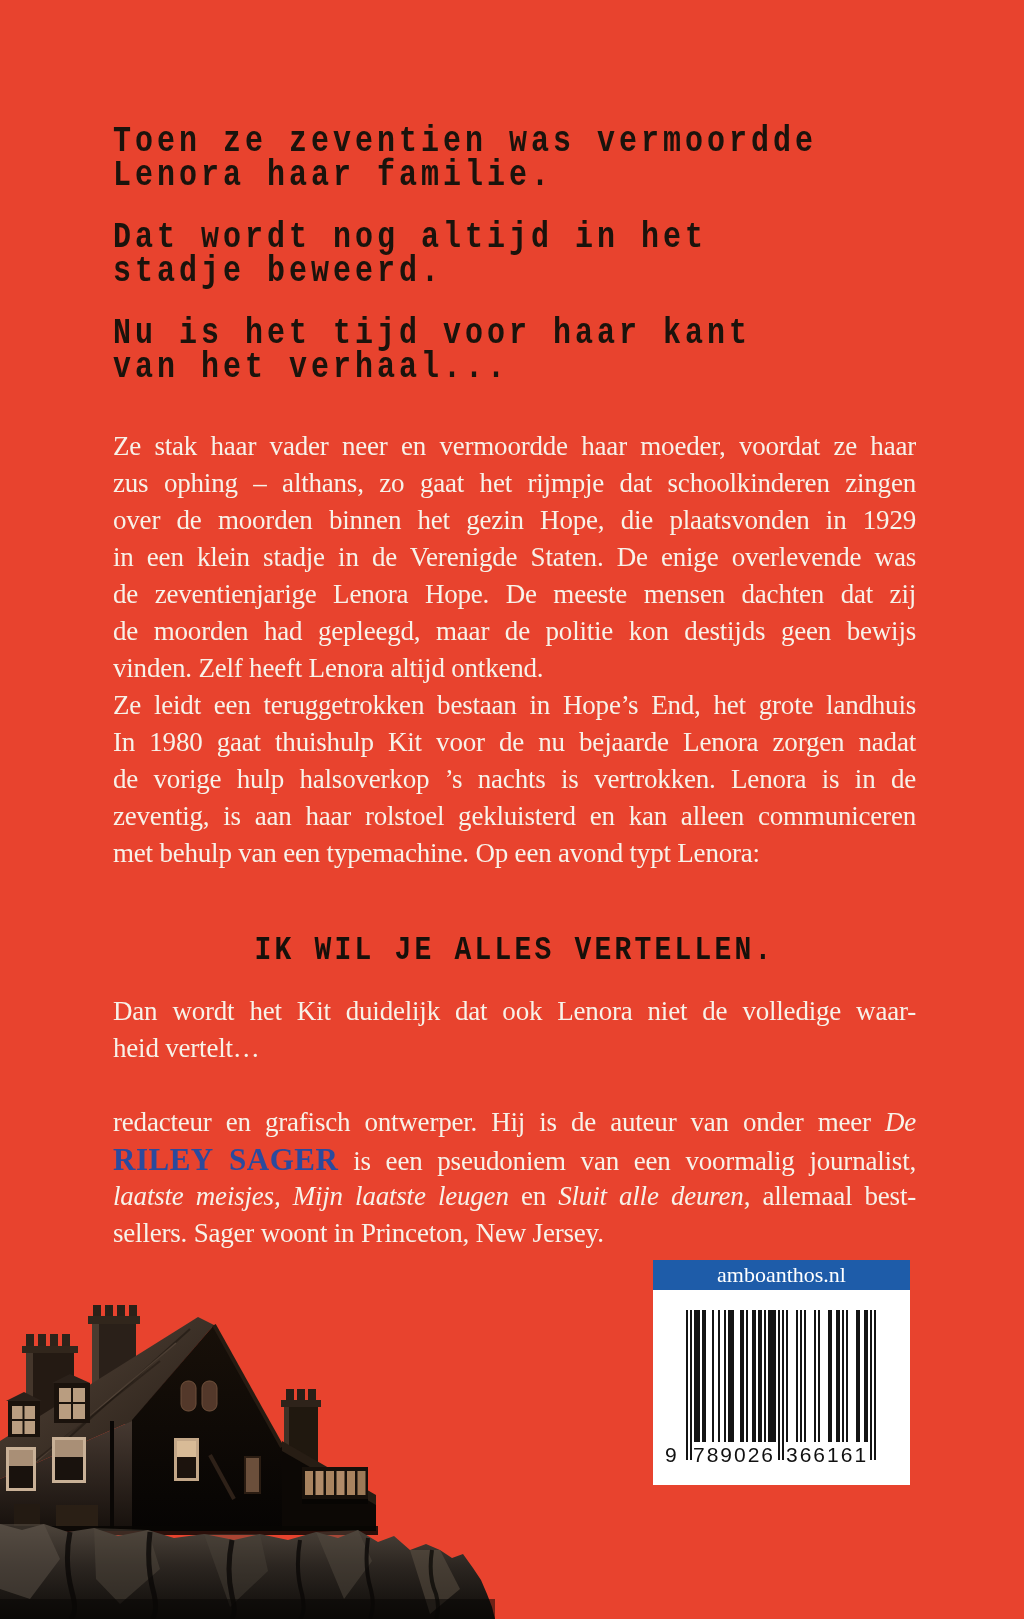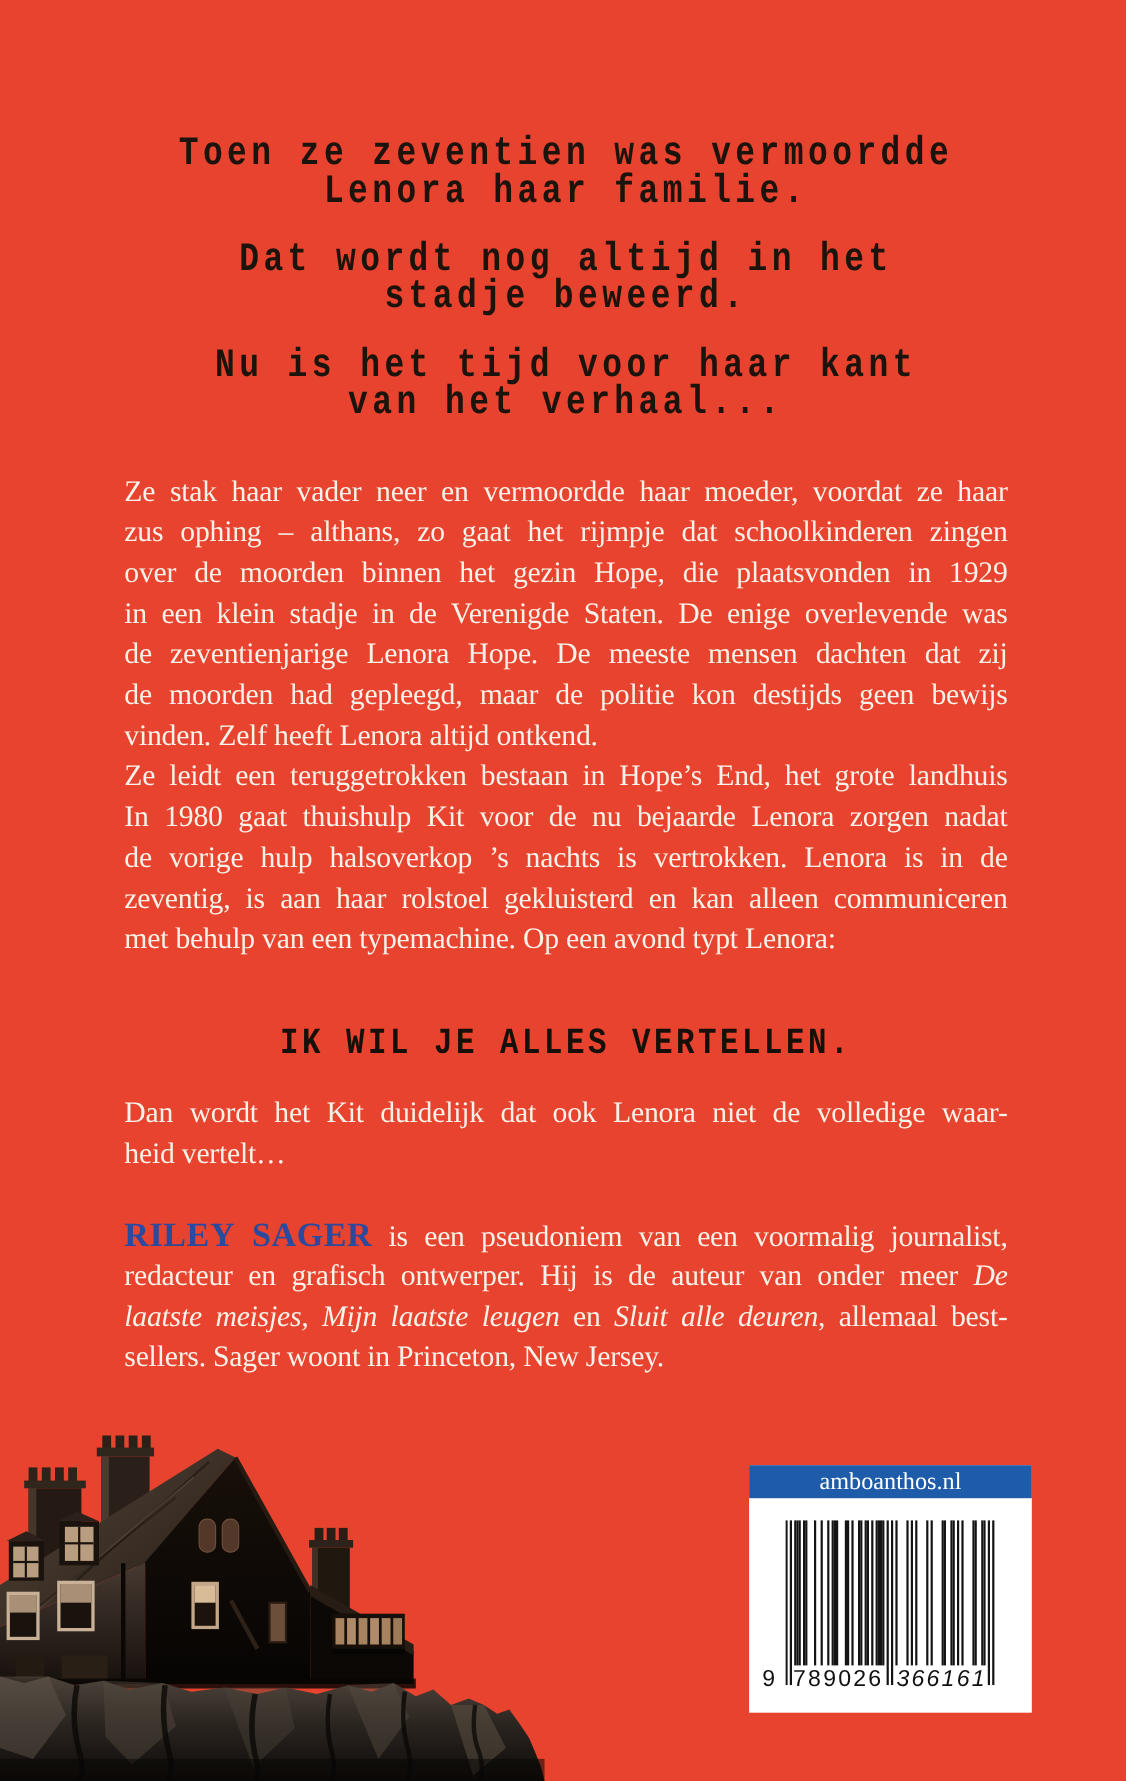--- a/index.html
+++ b/index.html
@@ -2,21 +2,21 @@
 <html><head>
 <meta charset="utf-8">
 <style>
   html,body{margin:0;padding:0;}
   body{
     width:1024px;height:1619px;position:relative;overflow:hidden;
     background:#E8432E;
     font-family:"Liberation Serif",serif;
   }
   
-  #tagline{position:absolute;left:113px;width:803px;top:124px;text-align:center;}
+  #tagline{position:absolute;left:113px;width:803px;top:124px;text-align:left;}
   .stanza{margin-bottom:28px;}
   .tagline-line{
     height:34px;line-height:34px;
     font-family:"Liberation Mono",monospace;font-weight:700;
     font-size:30px;letter-spacing:4px;color:#1b130c;
     transform:scaleY(1.22);
   }
   
   .textcol{position:absolute;left:113px;width:803px;}
   #synopsis{top:428px;}
@@ -35,27 +35,27 @@
     font-family:"Liberation Serif",serif;
   }
   
   #typed-line{
     position:absolute;left:113px;width:803px;top:934px;text-align:center;
     font-family:"Liberation Mono",monospace;font-weight:700;
     font-size:28px;letter-spacing:3.2px;color:#17100a;
     transform:scaleY(1.2);
   }
   
-  #publisher-label{position:absolute;left:653px;top:1332px;width:257px;height:225px;background:#ffffff;margin-left:28px;}
+  #publisher-label{position:absolute;left:653px;top:1260px;width:257px;height:225px;background:#ffffff;}
   #publisher-bar{height:30px;line-height:30px;text-align:center;color:#ffffff;font-size:22px;background:#1E5CA9;}
   #barcode-svg{position:absolute;left:33px;top:50px;}
   .bc-digit{position:absolute;top:183px;font-family:"Liberation Sans",sans-serif;font-size:21px;color:#111111;}
   #bc-9{left:12px;}
   #bc-g1{left:39px;width:84px;text-align:center;letter-spacing:2px;}
-  #bc-g2{left:133px;width:84px;text-align:center;letter-spacing:2px;font-style:italic;}
+  #bc-g2{left:133px;width:84px;letter-spacing:2px;}
   
   #house{position:absolute;left:0;top:1299px;width:500px;height:320px;}
 </style>
 </head>
 <body style="background: rgb(232, 67, 46);">
 
 <div id="tagline">
     <div class="stanza">
       <div class="tagline-line">Toen ze zeventien was vermoordde</div>
       <div class="tagline-line">Lenora haar familie.</div>
@@ -86,22 +86,22 @@
   </div>
 
 <div id="typed-line">IK WIL JE ALLES VERTELLEN.</div>
 
 <div id="closing" class="textcol">
     <div class="body-line">Dan wordt het Kit duidelijk dat ook Lenora niet de volledige waar-</div>
     <div class="body-line last">heid vertelt…</div>
   </div>
 
 <div id="author" class="textcol">
+    <div class="body-line"><span class="regular">redacteur en grafisch ontwerper. Hij is de auteur van onder meer </span><span class="italic">De</span></div>
     <div class="body-line"><span class="author-name" style="color: rgb(43, 74, 157);">RILEY SAGER</span><span class="regular"> is een pseudoniem van een voormalig journalist,</span></div>
-    <div class="body-line"><span class="regular">redacteur en grafisch ontwerper. Hij is de auteur van onder meer </span><span class="italic">De</span></div>
     <div class="body-line"><span class="italic">laatste meisjes, Mijn laatste leugen</span><span class="regular"> en </span><span class="italic">Sluit alle deuren</span><span class="regular">, allemaal best-</span></div>
     <div class="body-line last"><span class="regular">sellers. Sager woont in Princeton, New Jersey.</span></div>
   </div>
 
 <svg id="house" viewBox="0 0 500 320">
   <defs>
     <linearGradient id="rockg" x1="0" y1="0" x2="0" y2="1">
       <stop offset="0" stop-color="#4d443b"></stop>
         <stop offset="0.45" stop-color="#2b2520"></stop>
         <stop offset="1" stop-color="#0e0b09"></stop>

